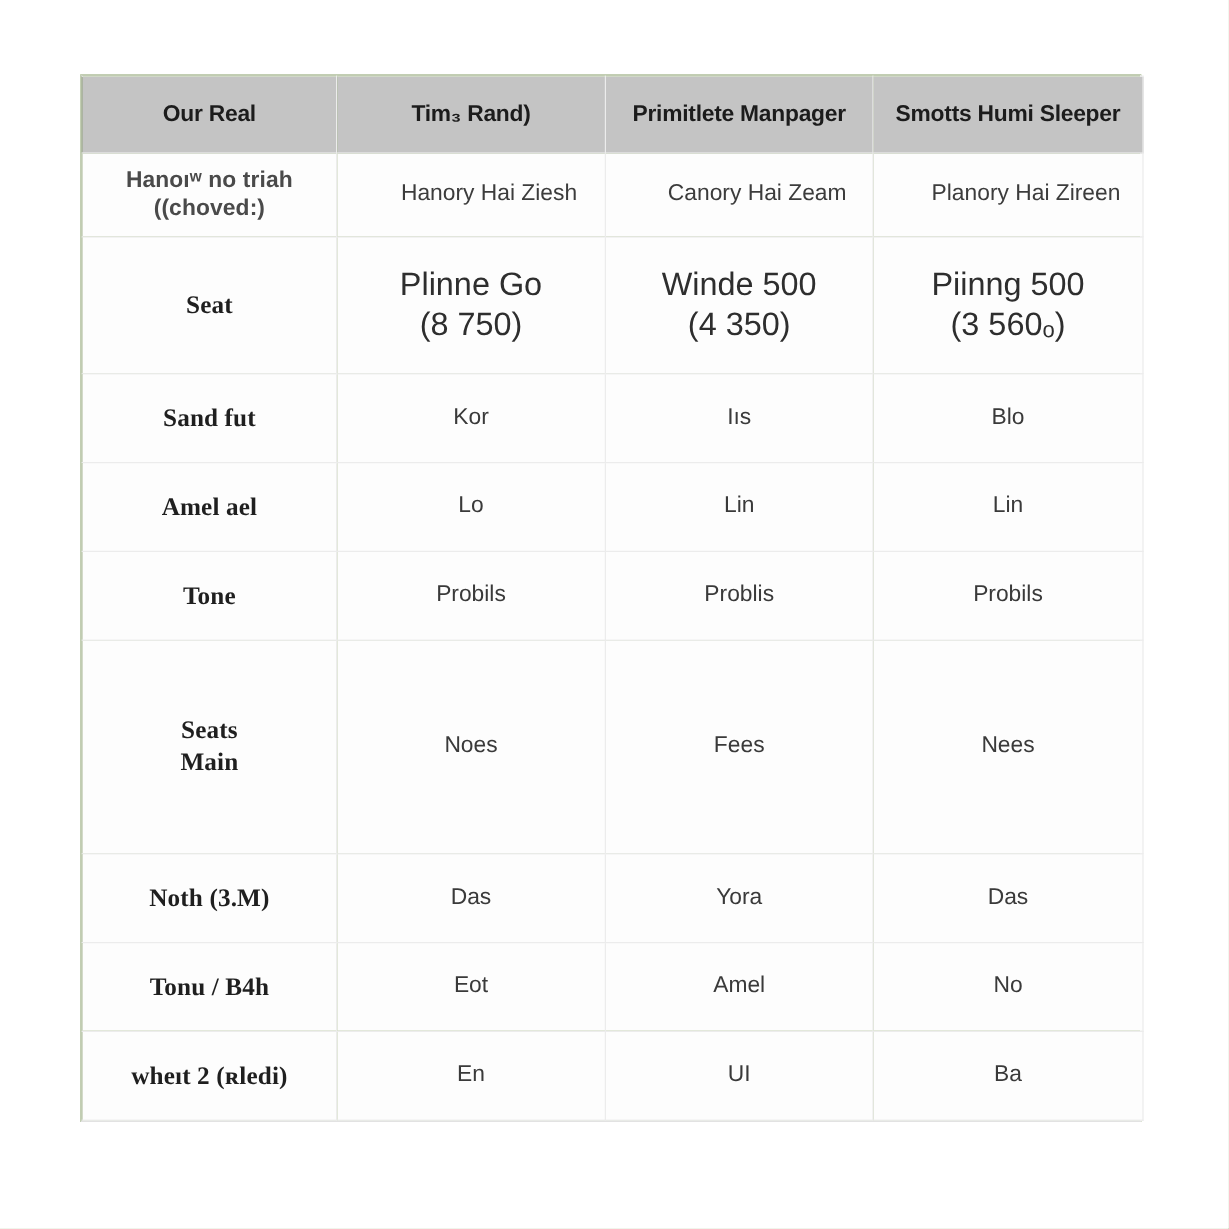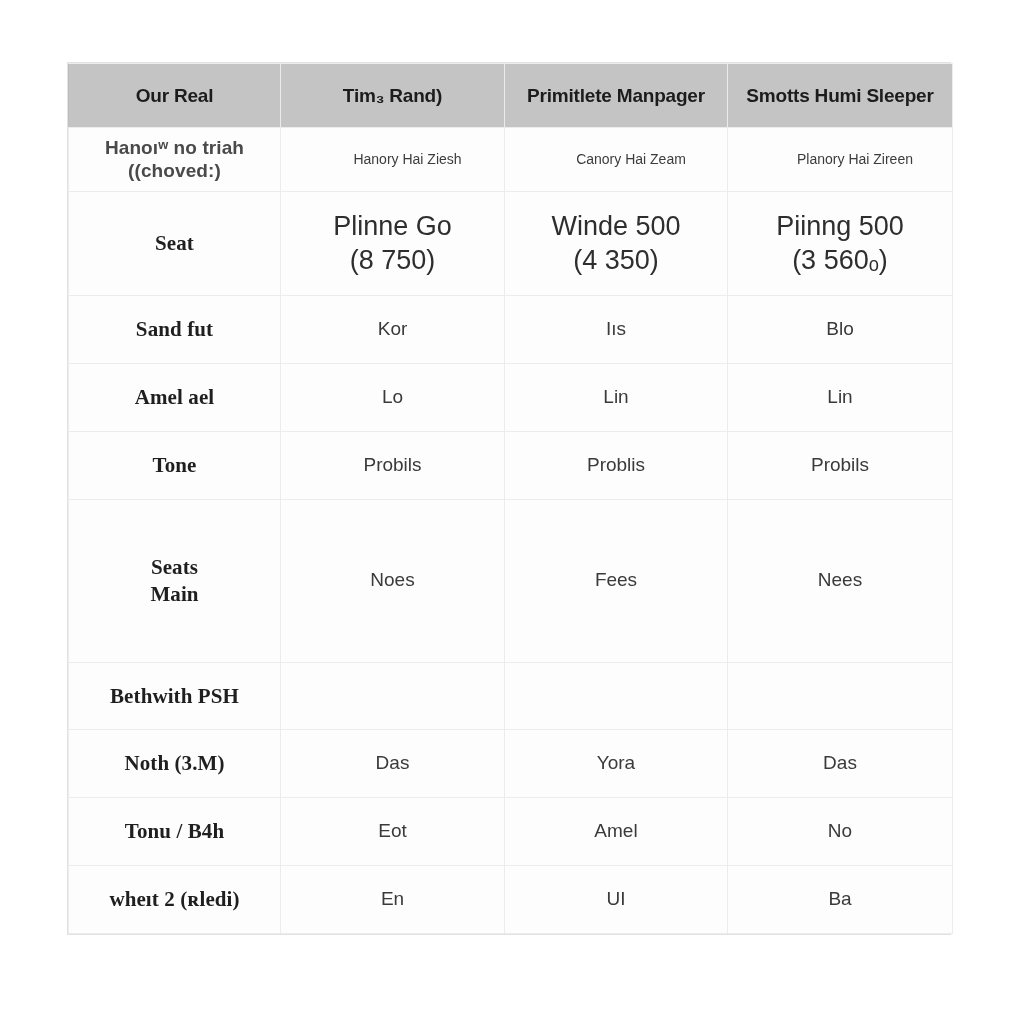--- a/index.html
+++ b/index.html
@@ -94,21 +94,21 @@
 
   
   tr.r-sub td { height: 59px; }
   tr.r-sub td.rowlabel {
     font-family: "Liberation Sans", sans-serif;
     font-weight: 700;
     font-size: 19px;
     color: #4a4a4a;
     line-height: 1.22;
   }
-  tr.r-sub td.cell { font-size: 14px; color: #3c3c3c; padding-left: 40px; }
+  tr.r-sub td.cell { font-size: 19px; color: #3c3c3c; padding-left: 40px; }
 
   
   tr.r-big td { height: 97px; }
   tr.r-big td.cell {
     font-size: 27px;
     color: #2e2e2e;
     line-height: 1.24;
   }
   tr.r-big td.cell .sub {
     display: block;
@@ -204,28 +204,20 @@
         <tr class="r-tall">
           <td class="rowlabel">
             <span class="lbl-line">Seats</span>
             <span class="lbl-line">Main</span>
           </td>
           <td class="cell">Noes</td>
           <td class="cell">Fees</td>
           <td class="cell">Nees</td>
         </tr>
 
-        <tr class="r-norm">
-          <td class="rowlabel">
-            <span class="lbl-line">Bethwith PSH</span>
-          </td>
-          <td class="cell empty-cell"></td>
-          <td class="cell empty-cell"></td>
-          <td class="cell empty-cell"></td>
-        </tr>
 
         <tr class="r-norm">
           <td class="rowlabel">
             <span class="lbl-line">Noth (3.M)</span>
           </td>
           <td class="cell">Das</td>
           <td class="cell">Yora</td>
           <td class="cell">Das</td>
         </tr>
 

